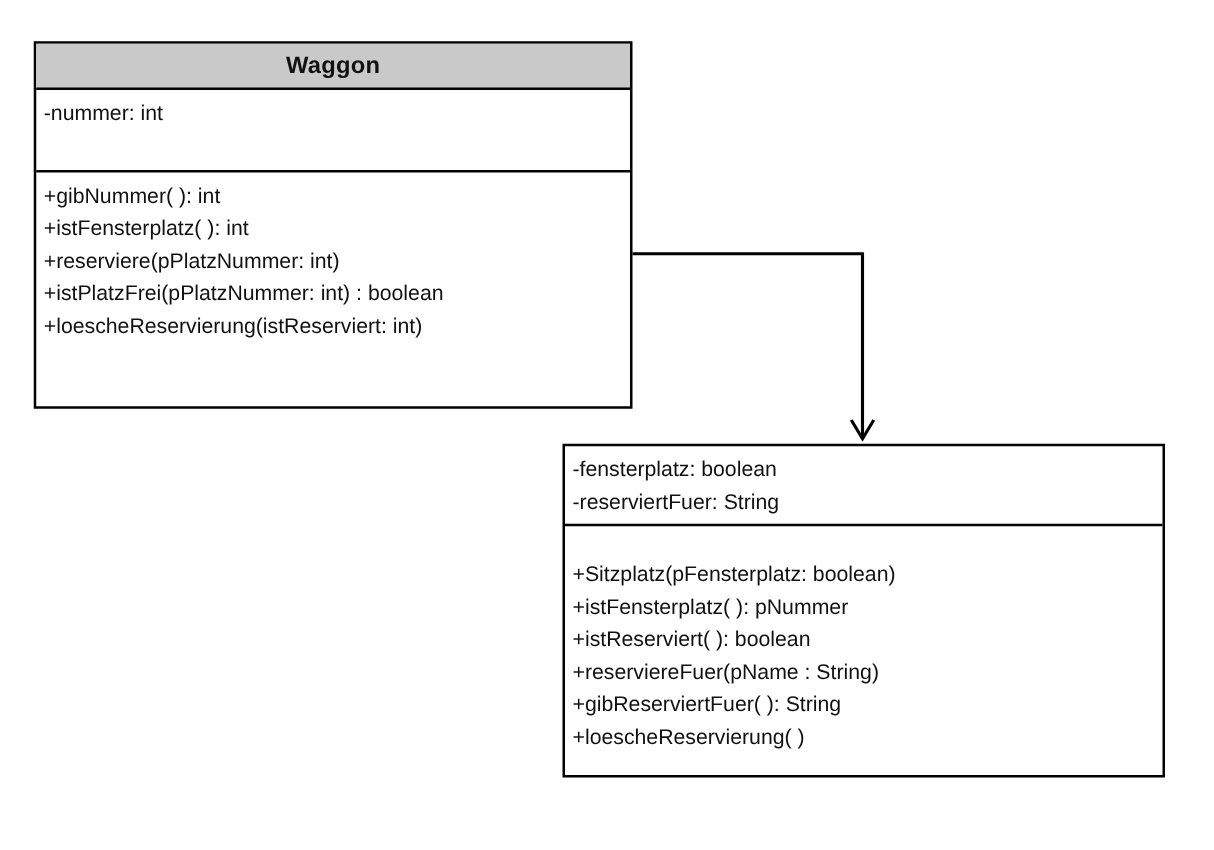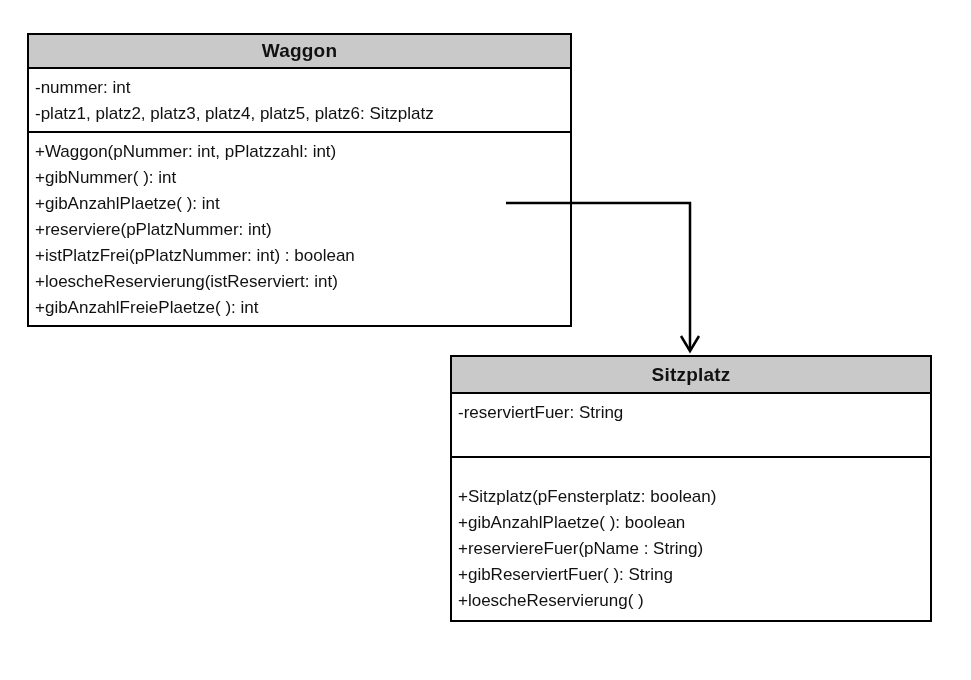--- a/index.html
+++ b/index.html
@@ -49,21 +49,21 @@
     white-space: nowrap;
   }
   .connector-svg {
     position: absolute;
     left: 0;
     top: 0;
     pointer-events: none;
   }
 
   
-  #box-waggon { left: 27px; top: 33px; width: 545px; height: 294px; }
+  #box-waggon { left: 27px; top: 33px; width: 479px; height: 294px; }
   #box-waggon .uml-header { height: 37px; }
   #box-waggon .uml-section.attrs { height: 66px; }
   #box-waggon .uml-section.methods { flex: 1; }
 
   
   #box-sitzplatz { left: 450px; top: 355px; width: 482px; height: 267px; }
   #box-sitzplatz .uml-header { height: 37px; }
   #box-sitzplatz .uml-section.attrs { height: 64px; }
   #box-sitzplatz .uml-section.methods { flex: 1; margin-top: 20px; }
 </style>
@@ -71,47 +71,43 @@
 <body>
 
 <div class="canvas">
 
   <div class="uml-box" id="box-waggon">
     <div class="uml-header">
       <span>Waggon</span>
     </div>
     <div class="uml-section attrs">
       <div class="member">-nummer: int</div>
-      <div class="member">-platz1, platz2, platz3, platz4, platz5, platz6: Sitzplatz</div>
     </div>
     <div class="uml-section methods">
-      <div class="member">+Waggon(pNummer: int, pPlatzzahl: int)</div>
       <div class="member">+gibNummer( ): int</div>
-      <div class="member">+gibAnzahlPlaetze( ): int</div>
+      <div class="member">+istFensterplatz( ): int</div>
       <div class="member">+reserviere(pPlatzNummer: int)</div>
       <div class="member">+istPlatzFrei(pPlatzNummer: int) : boolean</div>
       <div class="member">+loescheReservierung(istReserviert: int)</div>
-      <div class="member">+gibAnzahlFreiePlaetze( ): int</div>
     </div>
   </div>
 
   <svg class="connector-svg" width="971" height="680" viewBox="0 0 971 680">
     <polyline points="506,203 690,203 690,350" fill="none" stroke="#000000" stroke-width="2.5"></polyline>
     <polyline points="681,336 690,351 699,336" fill="none" stroke="#000000" stroke-width="2.5"></polyline>
   </svg>
 
   <div class="uml-box" id="box-sitzplatz">
-    <div class="uml-header">
-      <span>Sitzplatz</span>
-    </div>
     <div class="uml-section attrs">
+      <div class="member">-fensterplatz: boolean</div>
       <div class="member">-reserviertFuer: String</div>
     </div>
     <div class="uml-section methods">
       <div class="member">+Sitzplatz(pFensterplatz: boolean)</div>
-      <div class="member">+gibAnzahlPlaetze( ): boolean</div>
+      <div class="member">+istFensterplatz( ): pNummer</div>
+      <div class="member">+istReserviert( ): boolean</div>
       <div class="member">+reserviereFuer(pName : String)</div>
       <div class="member">+gibReserviertFuer( ): String</div>
       <div class="member">+loescheReservierung( )</div>
     </div>
   </div>
 
 </div>
 
 </body></html>

